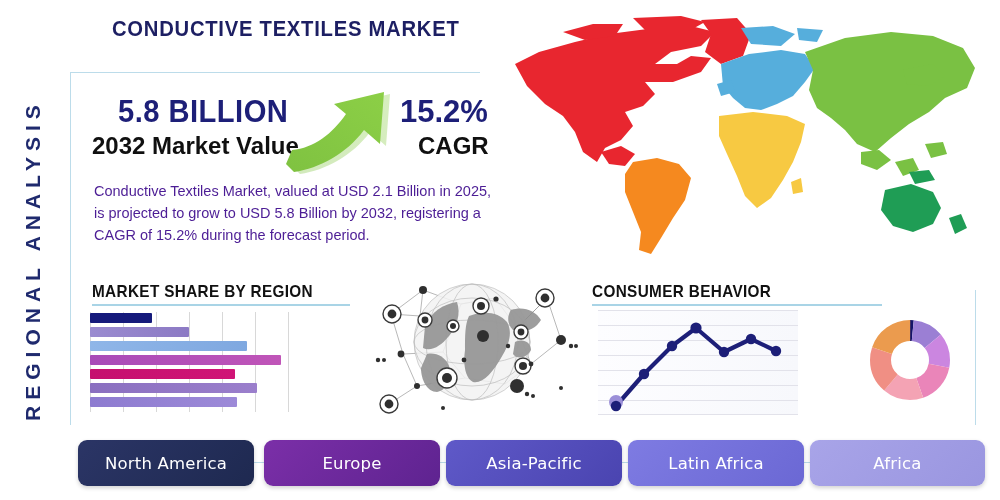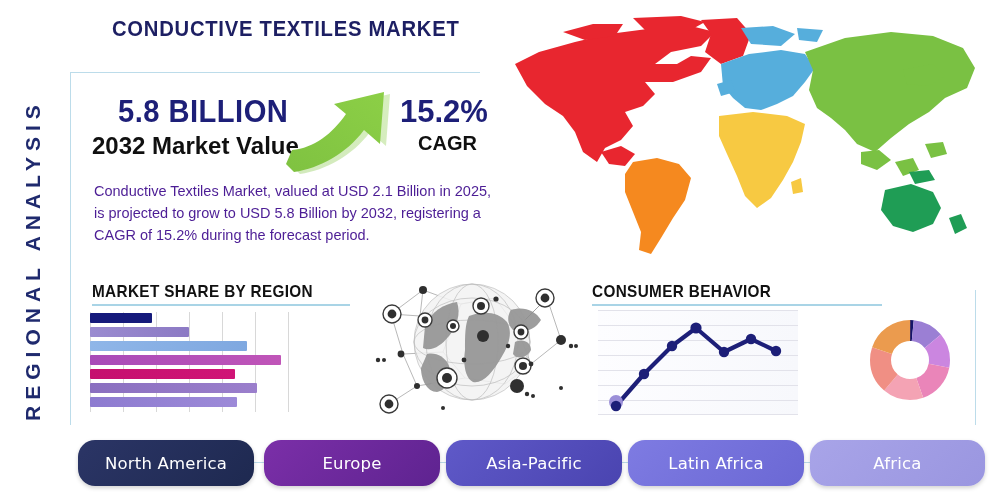--- a/index.html
+++ b/index.html
@@ -53,21 +53,21 @@
     position:absolute;left:8px;top:40px;
     font-size:24px;font-weight:700;color:#101010;
   }
   .hero-cagr{
     position:absolute;left:316px;top:2px;
     font-size:31px;font-weight:700;color:#1d1f78;
     font-family:"Liberation Sans Narrow","Liberation Sans",sans-serif;
   }
   .hero-cagr-sub{
     position:absolute;left:334px;top:40px;
-    font-size:20px;font-weight:700;color:#101010;
+    font-size:24px;font-weight:700;color:#101010;
   }
   .arrow-wrap{position:absolute;left:200px;top:-6px;width:120px;height:90px;}
 
   
   .desc{
     position:absolute;left:94px;top:180px;width:400px;
     font-size:14.5px;line-height:22px;color:#4c1d95;
   }
 
   
@@ -96,21 +96,21 @@
     background:linear-gradient(90deg,#fdfdff,#f7f8fc);}
   .lc-grid{position:absolute;inset:0;}
   .lc-grid i{position:absolute;left:0;right:0;height:1px;background:#e2e2ea;}
 
   
   .donut{position:absolute;left:858px;top:308px;width:104px;height:104px;}
 
   
   .tabs{position:absolute;left:78px;top:440px;width:912px;height:52px;}
   .tab{
-    position:absolute;top:0;height:46px;border-radius:17px;
+    position:absolute;top:0;height:46px;border-radius:9px;
     display:flex;align-items:center;justify-content:center;
     color:#ffffff;font-size:16.5px;letter-spacing:.2px;
     font-family:"DejaVu Sans",sans-serif;font-weight:400;
     box-shadow:0 2px 4px rgba(0,0,0,.18);
   }
   .tab-link{position:absolute;top:22px;height:1.4px;background:#bcdcea;}
 </style>
 </head>
 <body>
 

